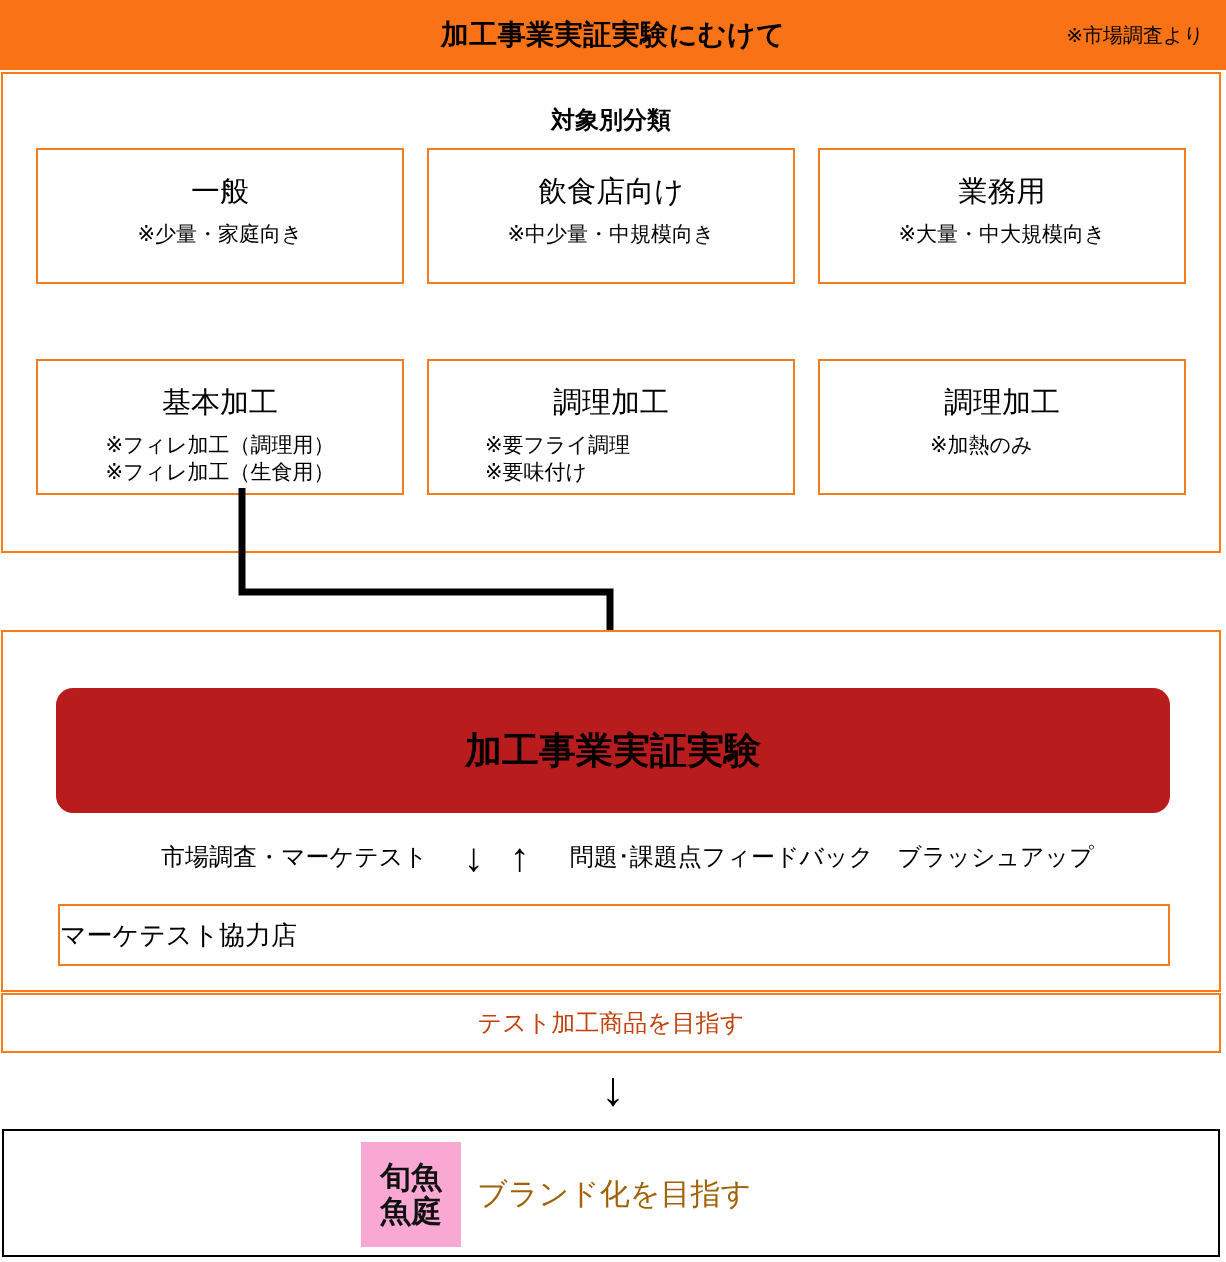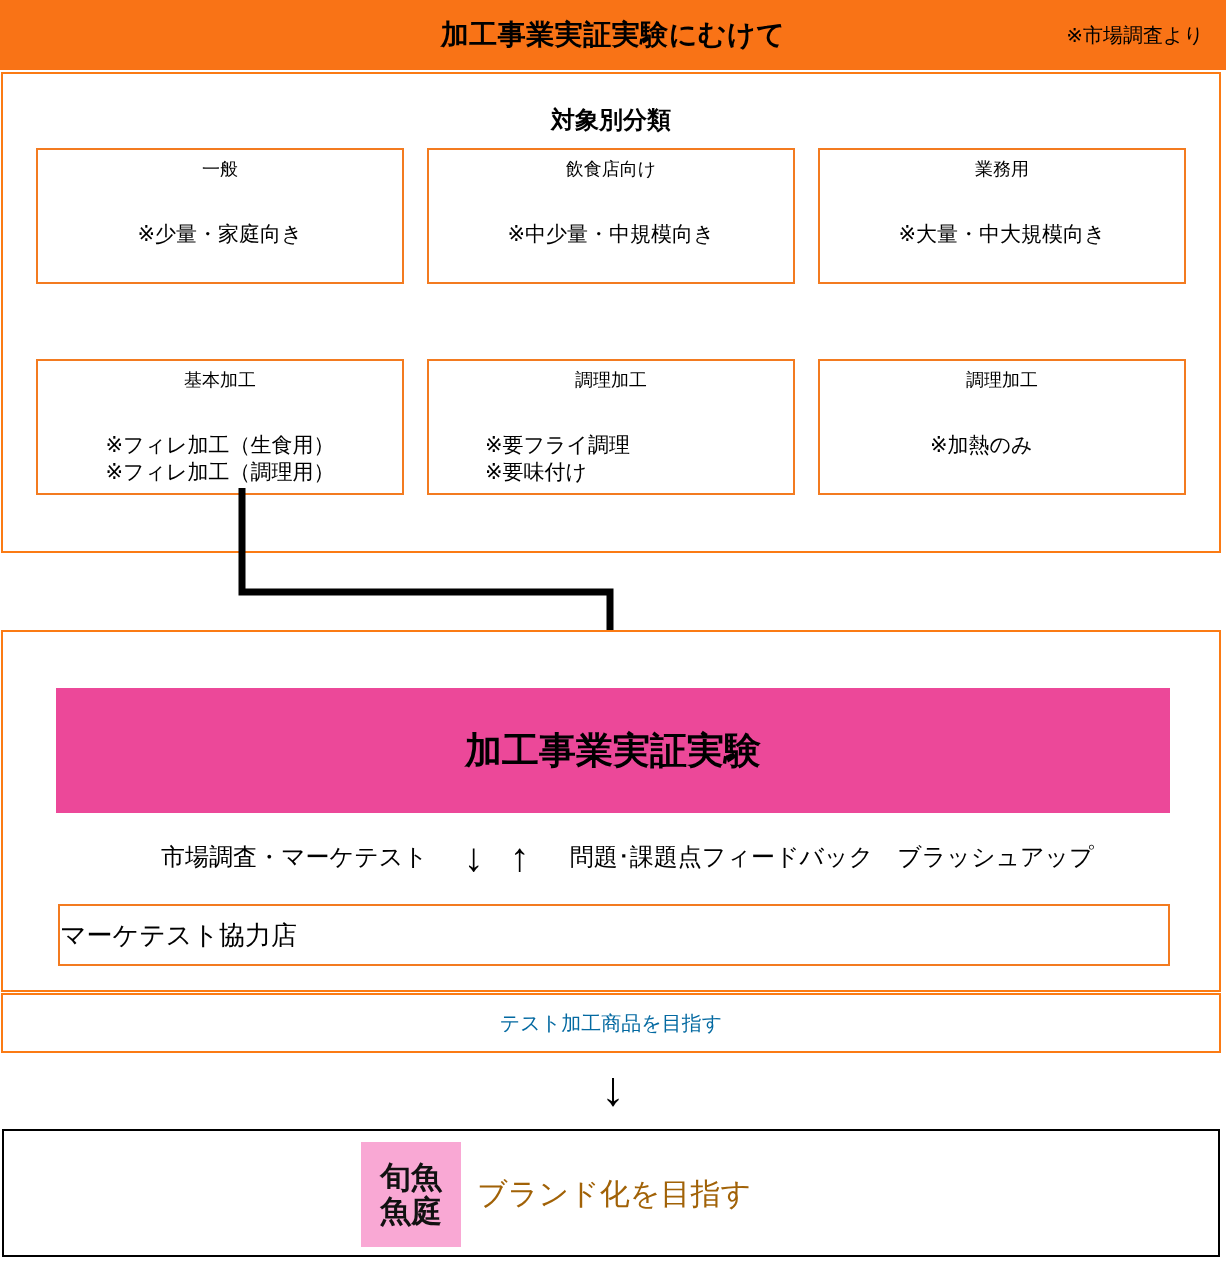--- a/index.html
+++ b/index.html
@@ -89,25 +89,25 @@
   .card {
     width: 368px;
     height: 136px;
     border: 2px solid #F37B20;
     box-sizing: border-box;
     background: #ffffff;
     position: relative;
   }
   .card-title {
     position: absolute;
-    top: 7px;
-    left: 0;
-    width: 100%;
-    text-align: center;
-    font-size: 18px;
+    top: 22px;
+    left: 0;
+    width: 100%;
+    text-align: center;
+    font-size: 29px;
     color: #000000;
   }
   .card-sub {
     position: absolute;
     top: 70px;
     left: 0;
     width: 100%;
     text-align: center;
     font-size: 21px;
     line-height: 1.30;
@@ -144,21 +144,22 @@
     border: 2px solid #FB7B14;
     box-sizing: border-box;
     background: #ffffff;
   }
   .experiment-banner {
     position: absolute;
     left: 53px;
     top: 56px;
     width: 1114px;
     height: 125px;
-    background: #ec4899;
+    background: #b91c1c;
+    border-radius: 17px;
   }
   .experiment-banner span {
     display: block;
     width: 100%;
     text-align: center;
     line-height: 125px;
     font-size: 37px;
     font-weight: bold;
     color: #000000;
   }
@@ -223,22 +224,22 @@
     height: 60px;
     border: 2px solid #FB7B14;
     box-sizing: border-box;
     background: #ffffff;
   }
   .panel-three span {
     display: block;
     width: 100%;
     text-align: center;
     line-height: 56px;
-    font-size: 20px;
-    color: #0369a1;
+    font-size: 24px;
+    color: #c2410c;
   }
 
   
   .goal-arrow {
     position: absolute;
     left: 0;
     top: 1058px;
     width: 1226px;
     height: 62px;
     text-align: center;
@@ -324,22 +325,22 @@
       </div>
 
     </div>
 
 
     <div class="card-row row-b">
 
       <div class="card">
         <div class="card-title">基本加工</div>
         <div class="card-sub">
+          <div>※フィレ加工（調理用）</div>
           <div>※フィレ加工（生食用）</div>
-          <div>※フィレ加工（調理用）</div>
         </div>
       </div>
 
       <div class="card">
         <div class="card-title">調理加工</div>
         <div class="card-sub left-align">
           <div>※要フライ調理</div>
           <div>※要味付け</div>
         </div>
       </div>

